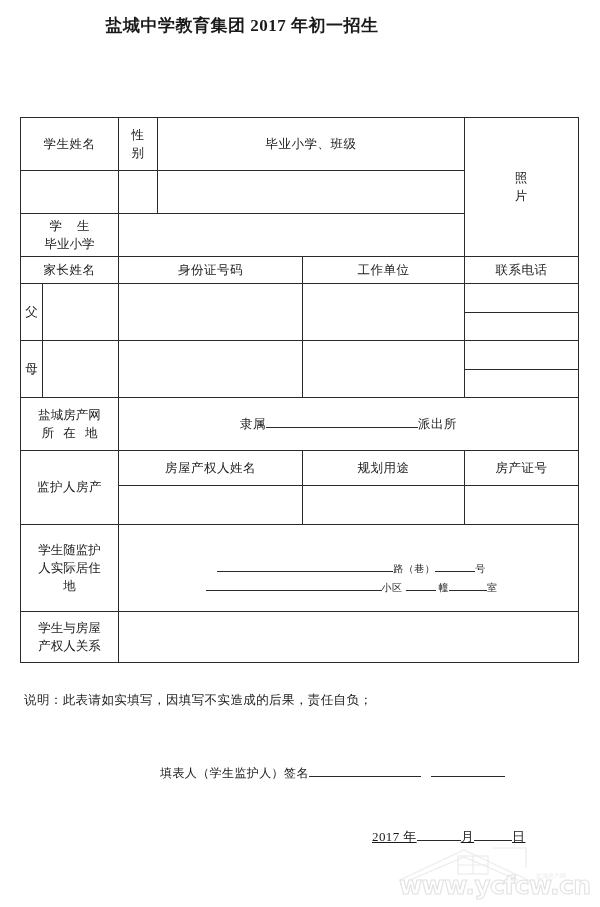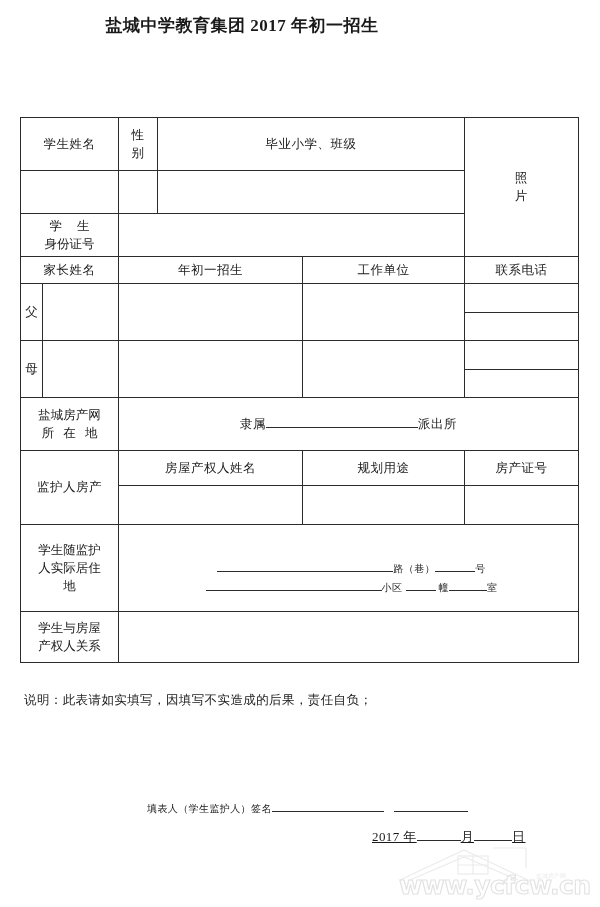--- a/index.html
+++ b/index.html
@@ -134,26 +134,25 @@
   .note {
     position: absolute;
     left: 24px;
     top: 692px;
     font-size: 12.5px;
     letter-spacing: 0.4px;
     white-space: nowrap;
   }
   .signature {
     position: absolute;
-    left: 147px;
+    left: 160px;
     top: 765px;
-    font-size: 10px;
+    font-size: 12px;
     letter-spacing: 0.4px;
     white-space: nowrap;
-    margin-top: 36px;
   }
   .sig-gap { display: inline-block; width: 10px; }
   .date-line {
     position: absolute;
     left: 372px;
     top: 828px;
     font-size: 13px;
     letter-spacing: 0.4px;
     white-space: nowrap;
     text-decoration: underline;
@@ -216,28 +215,28 @@
 
   <tr>
     <td colspan="2" style="height:42px" class="blank"></td>
     <td class="blank"></td>
     <td colspan="2" class="blank"></td>
   </tr>
 
   <tr>
     <td colspan="2" style="height:42px">
       <span class="sp2">学  生</span><br>
-      <span>身份证号</span>
+      <span>毕业小学</span>
     </td>
     <td colspan="3" class="blank"></td>
   </tr>
 
   <tr>
     <td colspan="2" style="height:26px" class="lbl">家长姓名</td>
-    <td colspan="2" class="lbl">年初一招生</td>
+    <td colspan="2" class="lbl">身份证号码</td>
     <td class="lbl">工作单位</td>
     <td class="lbl">联系电话</td>
   </tr>
 
   <tr>
     <td class="side-lbl" style="height:56px">父</td>
     <td class="blank"></td>
     <td colspan="2" class="blank"></td>
     <td class="blank"></td>
     <td class="split2">

